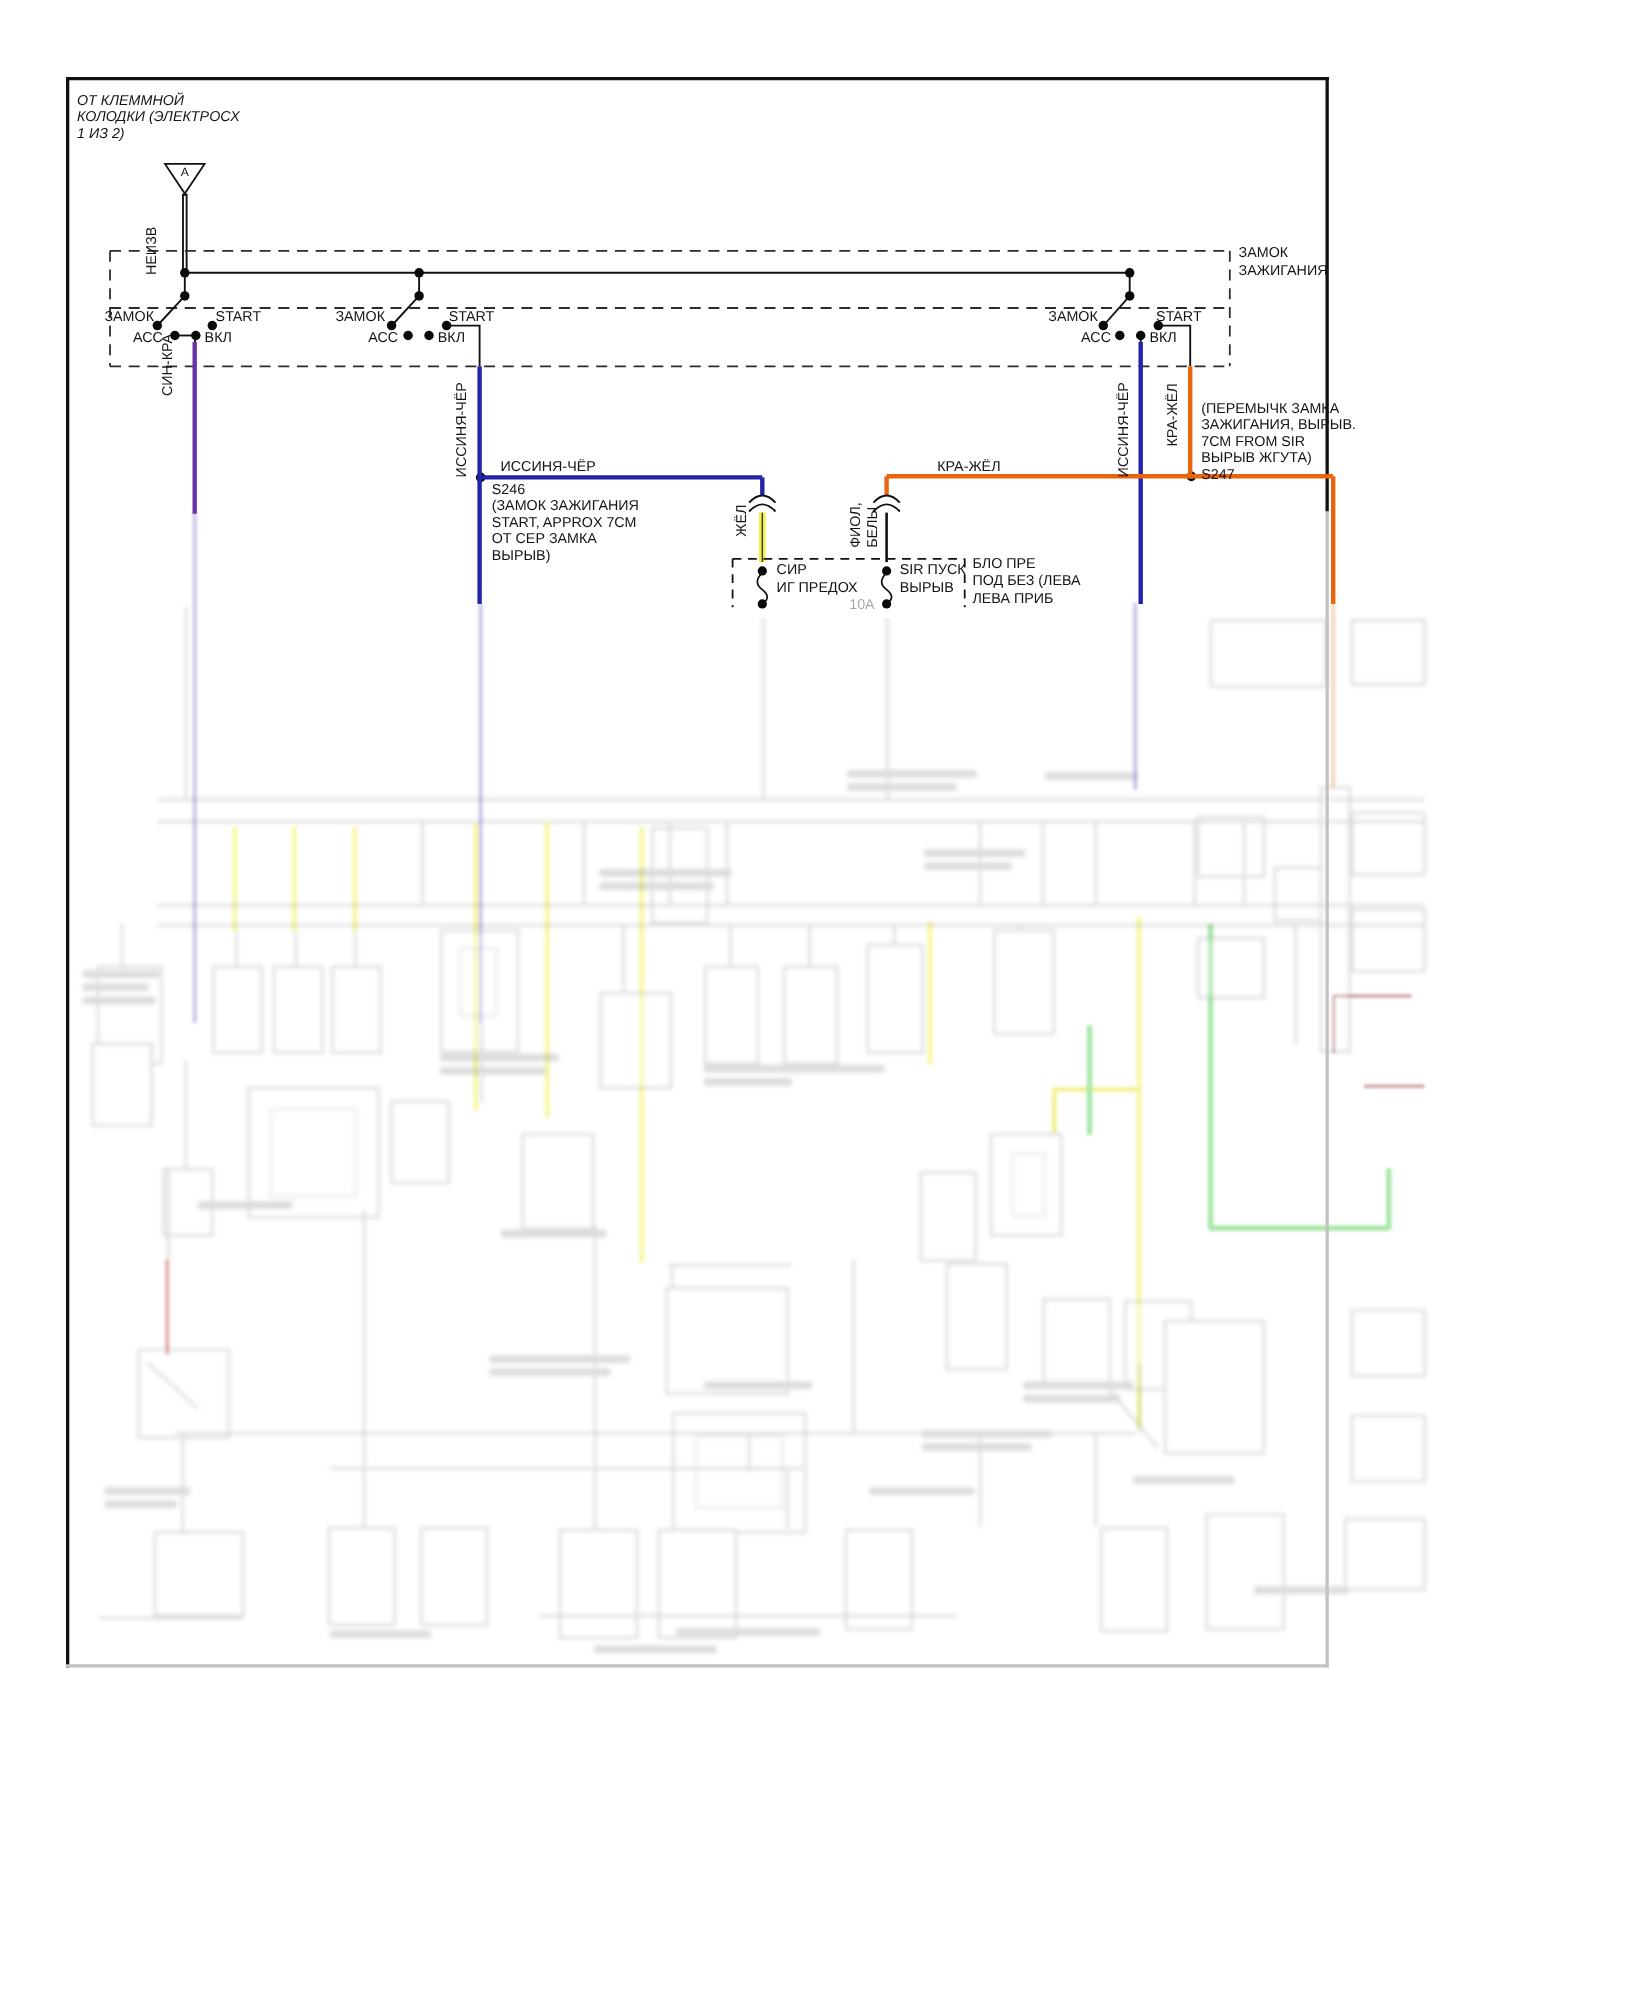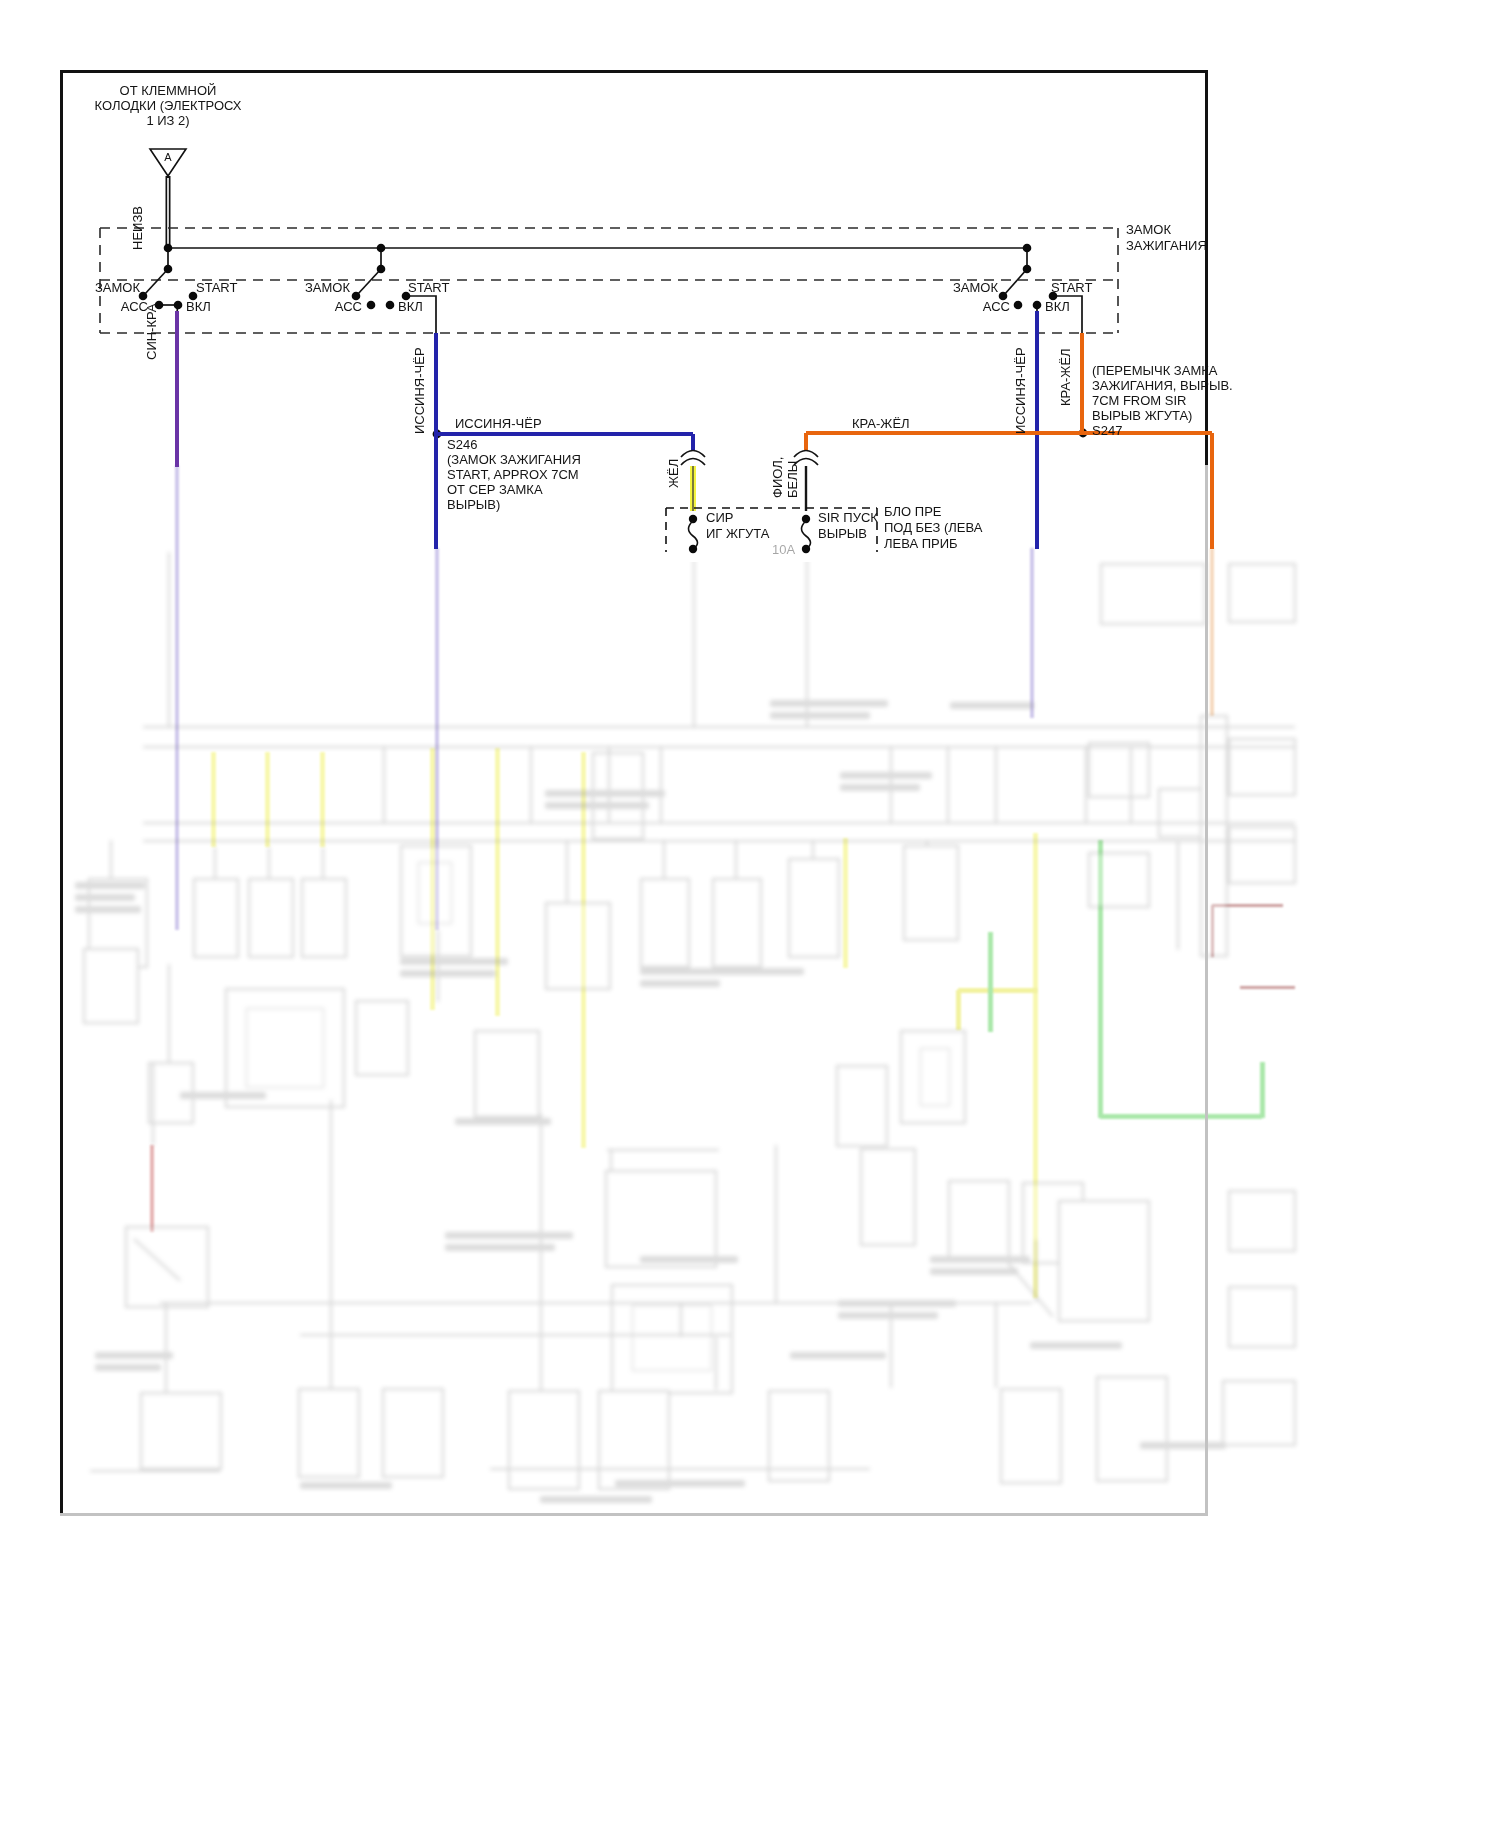--- a/index.html
+++ b/index.html
@@ -295,21 +295,21 @@
       <path d="M693,521 q-9,8 0,15 q9,7 0,13" stroke="#111" stroke-width="1.6" fill="none"></path>
       <circle cx="693" cy="549" r="4.2" fill="#0a0a0a"></circle>
     </g>
     <g>
       <circle cx="806" cy="519" r="4.2" fill="#0a0a0a"></circle>
       <path d="M806,521 q-9,8 0,15 q9,7 0,13" stroke="#111" stroke-width="1.6" fill="none"></path>
       <circle cx="806" cy="549" r="4.2" fill="#0a0a0a"></circle>
     </g>
   </svg>
 
-  <div class="lbl" style="left:70px;top:83px;width:196px;text-align:center;">
+  <div class="lbl" style="left:70px;top:83px;width:196px;text-align:left;font-style:italic;">
     <div>ОТ КЛЕММНОЙ</div>
     <div>КОЛОДКИ (ЭЛЕКТРОСХ</div>
     <div>1 ИЗ 2)</div>
   </div>
 
   <div class="lbl" style="left:160px;top:150px;width:16px;text-align:center;font-size:11px;">A</div>
 
   <div class="lbl vlabel" style="left:130px;top:176px;height:74px;">НЕИЗВ</div>
 
   <div class="lbl" style="left:1126px;top:222px;line-height:16px;">
@@ -352,21 +352,21 @@
 
   <div class="lbl blk" style="left:1092px;top:363px;line-height:15px;">
     <div>(ПЕРЕМЫЧК ЗАМКА</div>
     <div>ЗАЖИГАНИЯ, ВЫРЫВ.</div>
     <div>7СМ FROM SIR</div>
     <div>ВЫРЫВ ЖГУТА)</div>
     <div>S247</div>
   </div>
 
   <div class="lbl" style="left:706px;top:510px;">СИР</div>
-  <div class="lbl" style="left:706px;top:526px;">ИГ ЖГУТА</div>
+  <div class="lbl" style="left:706px;top:526px;">ИГ ПРЕДОХ</div>
   <div class="lbl" style="left:818px;top:510px;">SIR ПУСК</div>
   <div class="lbl" style="left:818px;top:526px;">ВЫРЫВ</div>
   <div class="lbl faded" style="left:772px;top:542px;">10А</div>
 
   <div class="lbl blk" style="left:884px;top:504px;line-height:16px;">
     <div>БЛО ПРЕ</div>
     <div>ПОД БЕЗ (ЛЕВА</div>
     <div>ЛЕВА ПРИБ</div>
   </div>
 

